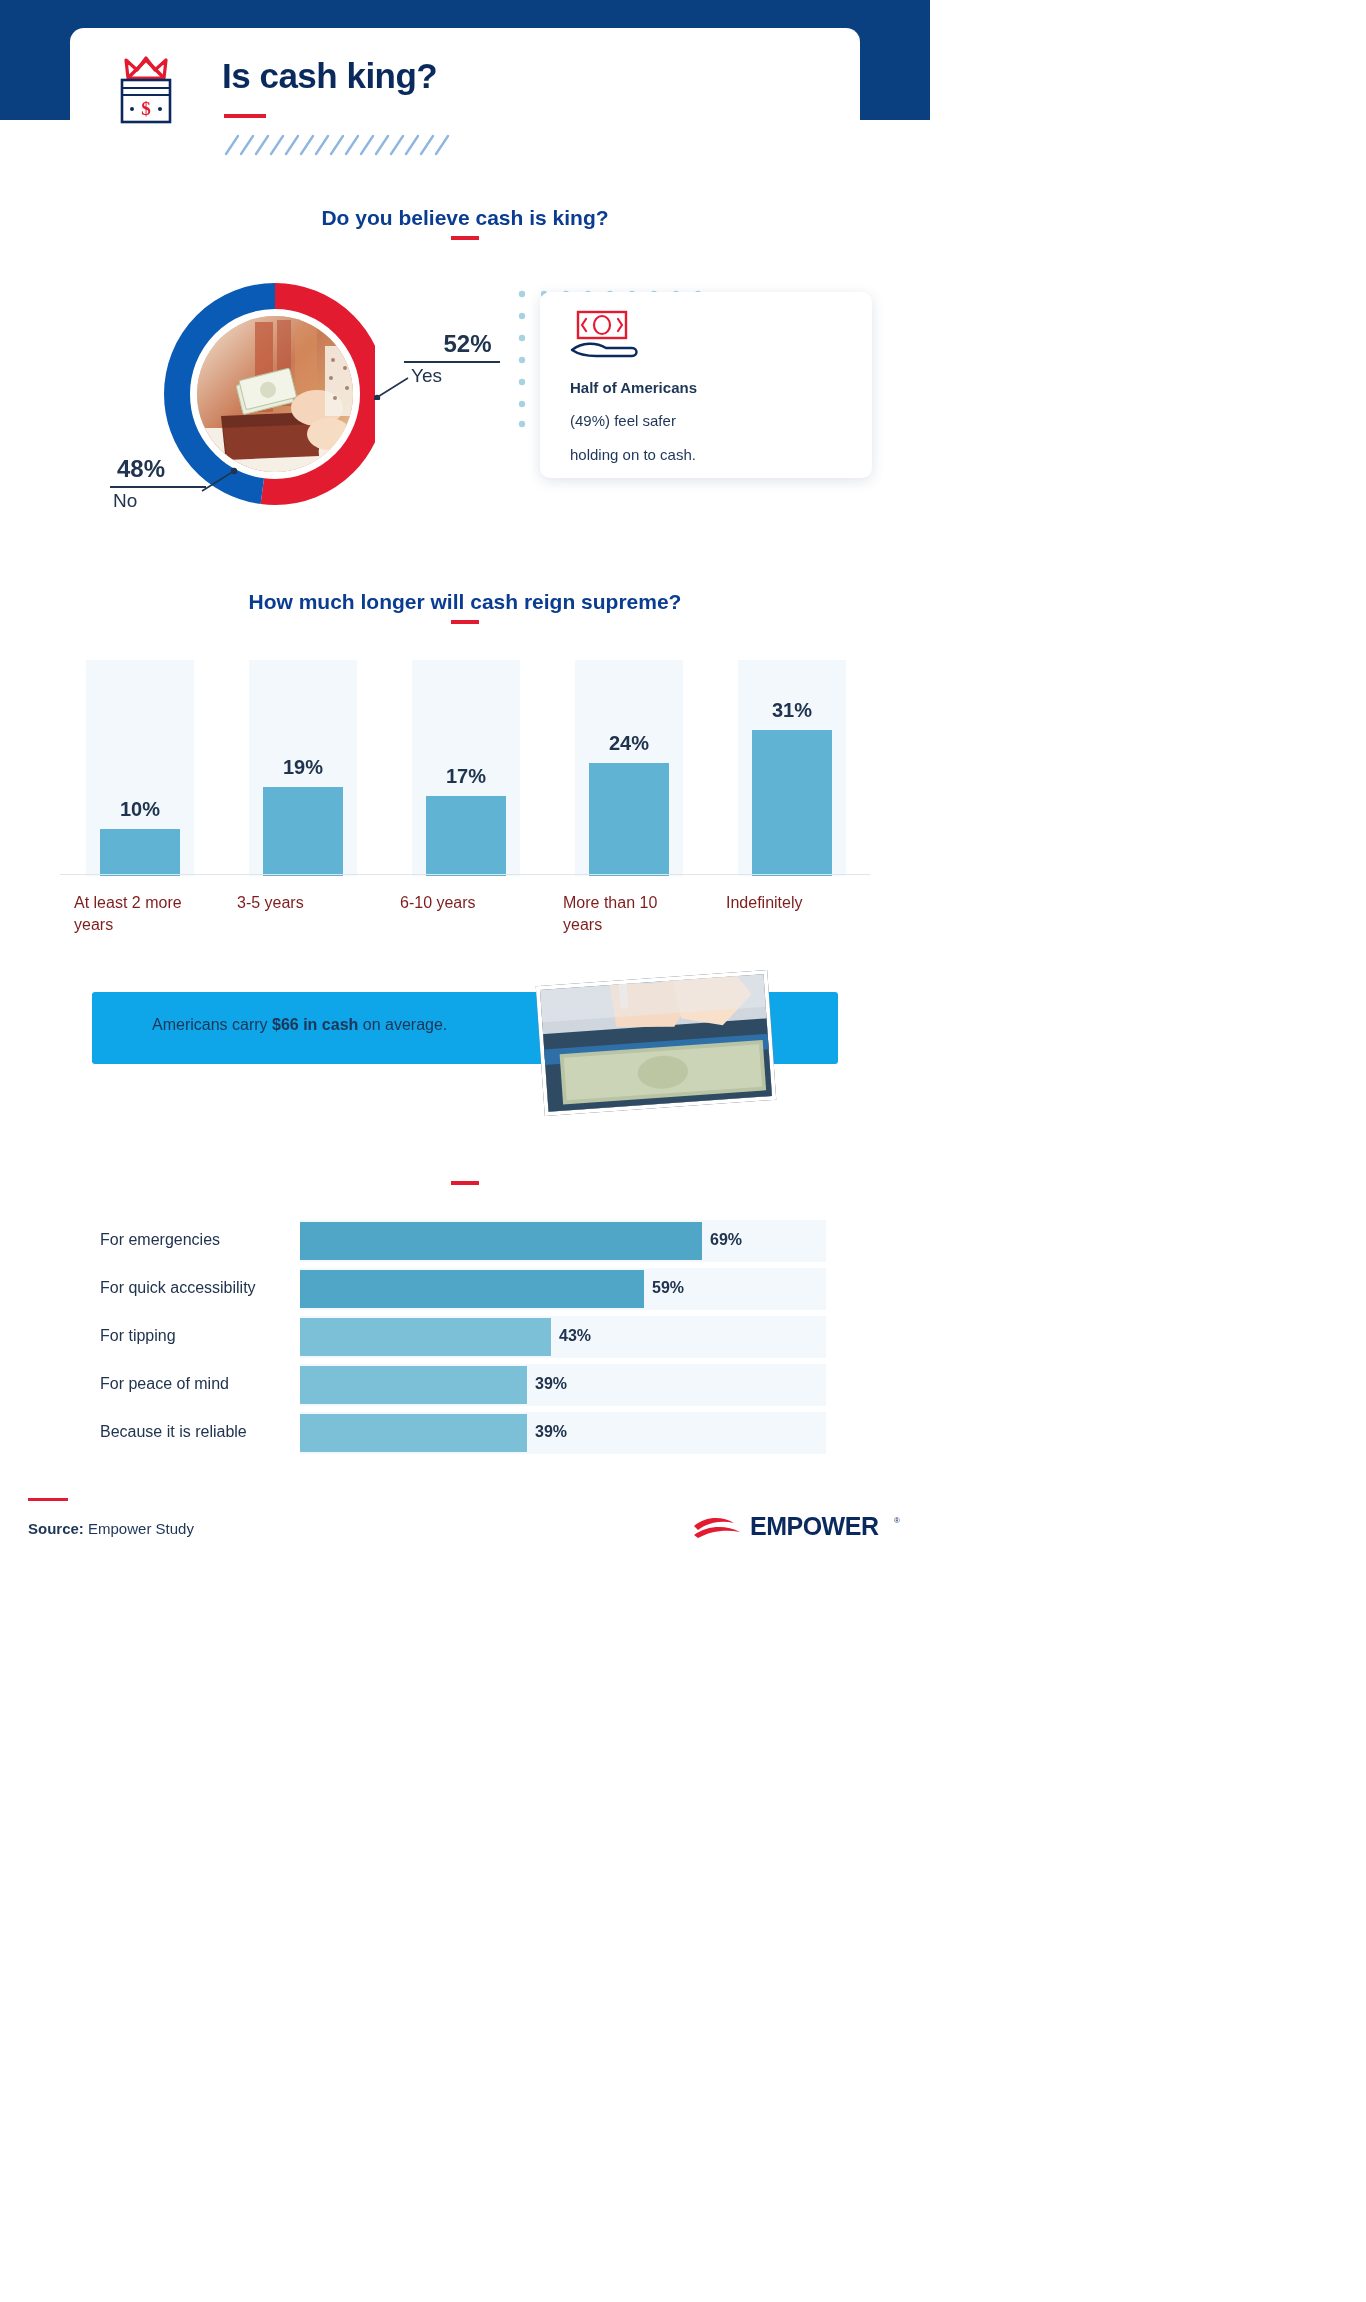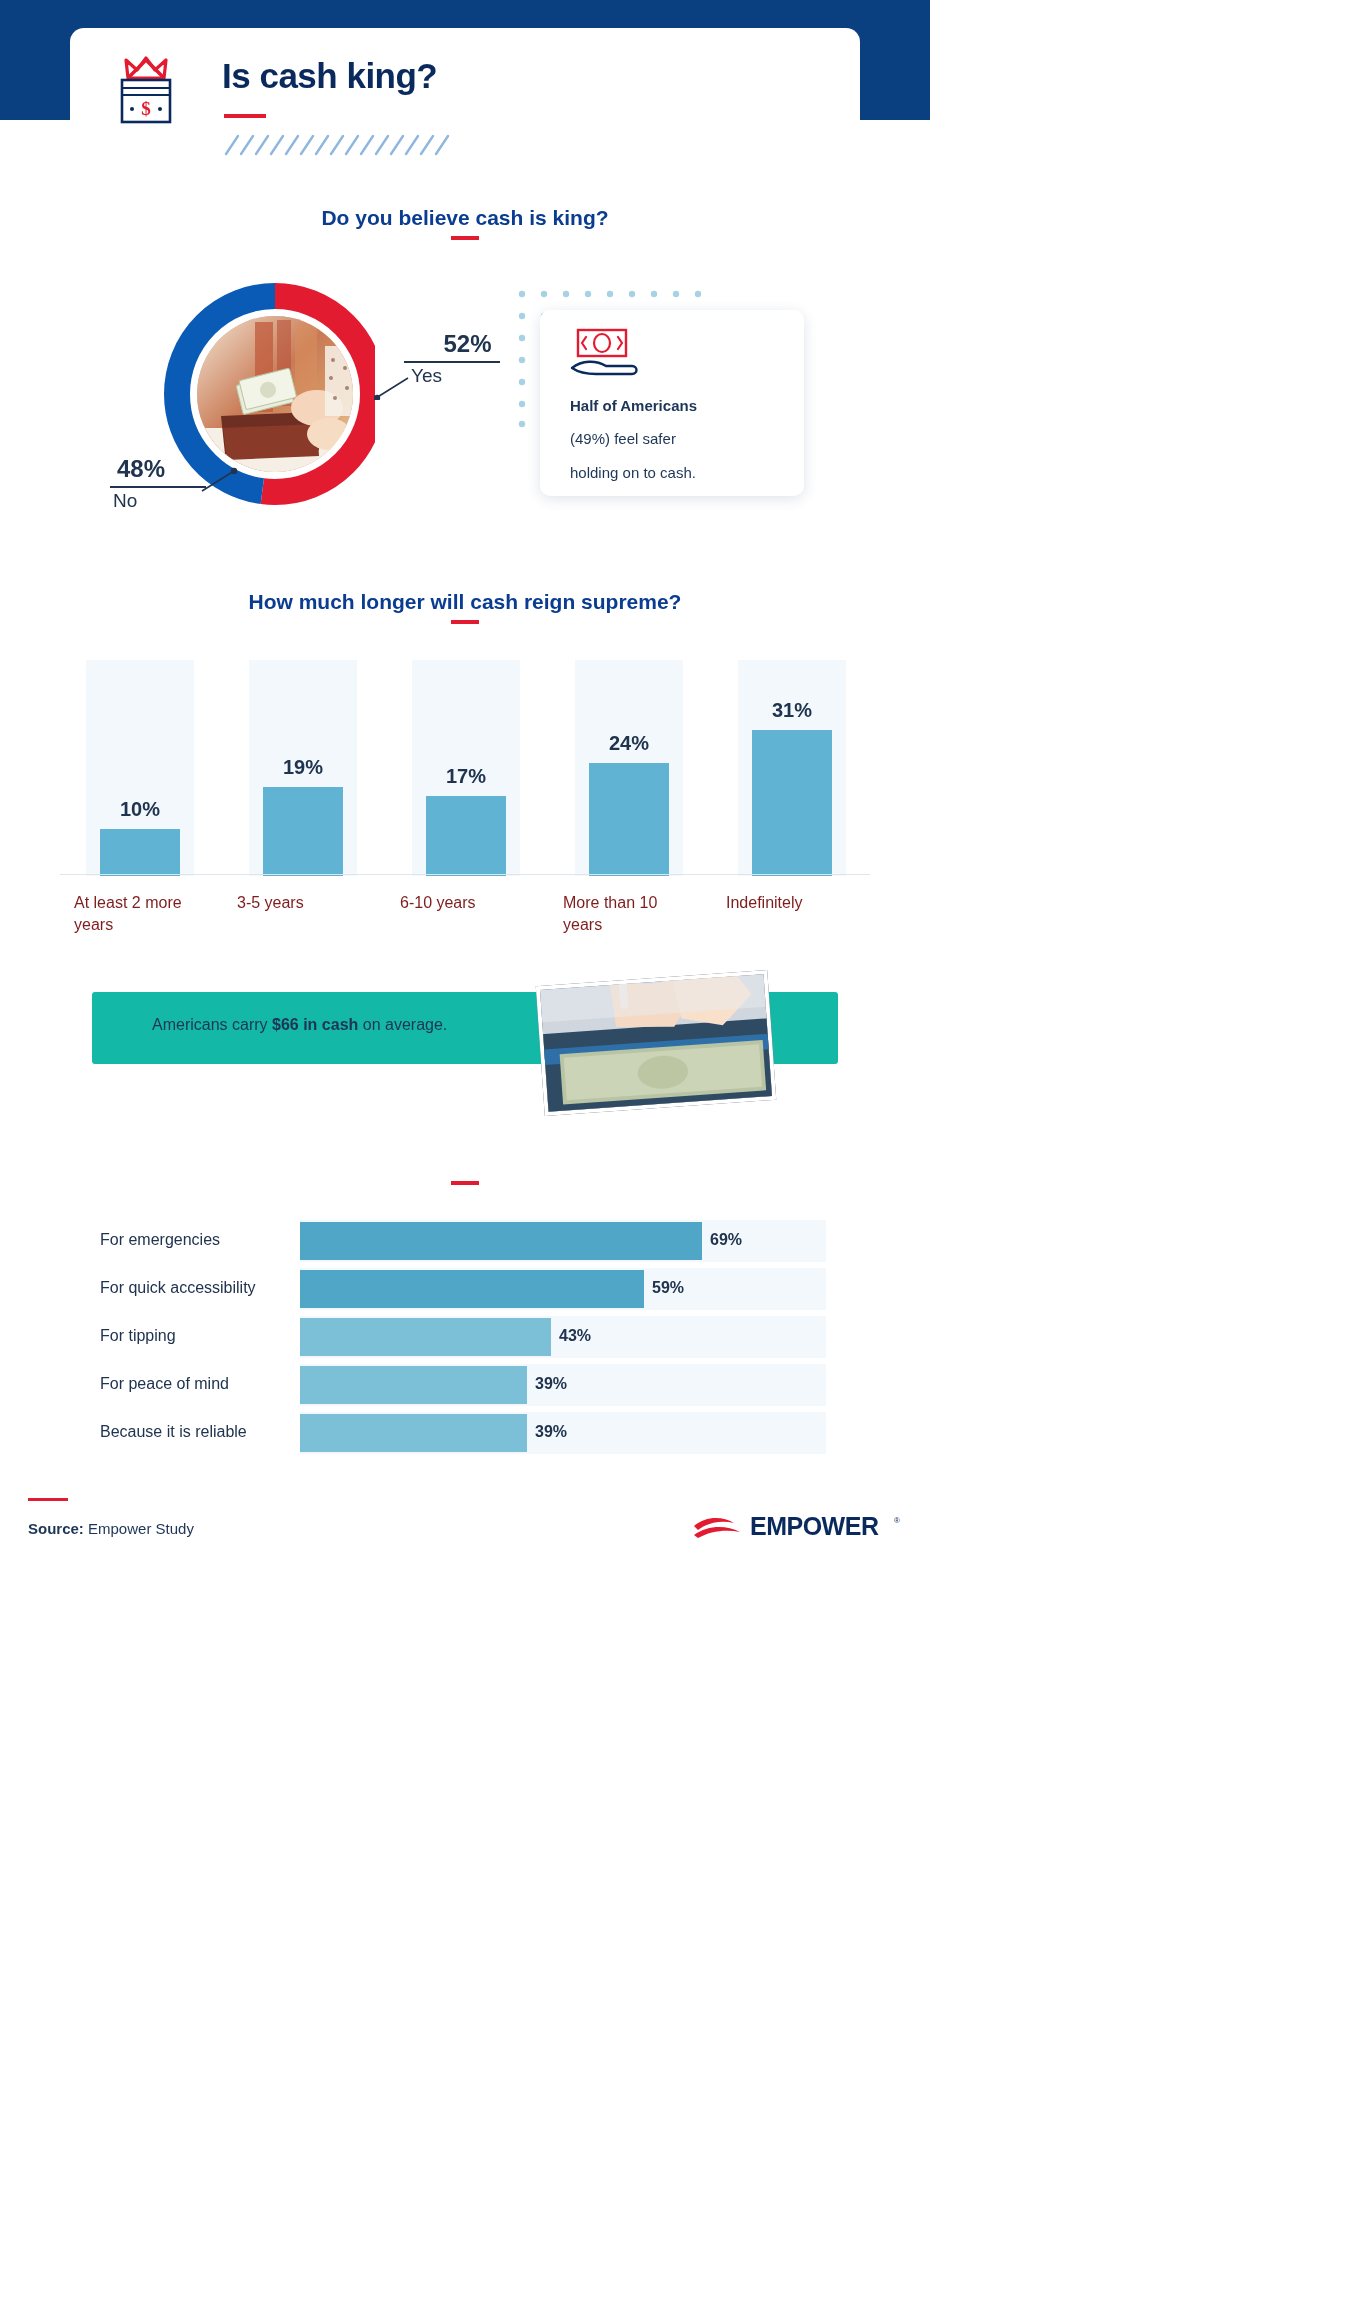--- a/index.html
+++ b/index.html
@@ -94,22 +94,22 @@
 
   .lbl-no { position: absolute; left: 110px; top: 455px; width: 120px; text-align: left; }
   .lbl-no .lbl-num { display:block; padding-left: 7px; }
   .lbl-no .bar { width: 96px; height: 1.6px; background:#20344f; margin: 3px 0 2px 0; }
   .lbl-no .lbl-txt { display:block; padding-left: 3px; }
 
   
   .dots-grid { position: absolute; left: 518px; top: 288px; width: 190px; height: 140px; }
   .side-card {
     position: absolute;
-    left: 540px; top: 310px;
-    width: 264px; height: 186px;
+    left: 540px; top: 292px;
+    width: 332px; height: 186px;
     background: #ffffff;
     border-radius: 10px;
     box-shadow: 0 3px 14px rgba(20,60,110,.14);
   }
   .side-card .money-icon { position: absolute; left: 30px; top: 18px; width: 92px; height: 56px; }
   .side-card .ln {
     position: absolute;
     left: 30px;
     font-size: 15px;
     color: #1d3557;
@@ -146,21 +146,21 @@
     left: 60px; top: 874px;
     width: 810px; height: 1px;
     background: #dfe6ea;
   }
 
   
   .callout {
     position: absolute;
     left: 92px; top: 992px;
     width: 746px; height: 72px;
-    background: #14b8a6;
+    background: #0ea5e9;
     border-radius: 3px;
   }
   .callout .txt {
     position: absolute;
     left: 60px; top: 24px;
     font-size: 16px;
     color: #1d3557;
   }
   .callout .txt b { font-weight: 700; }
   .callout-photo {

